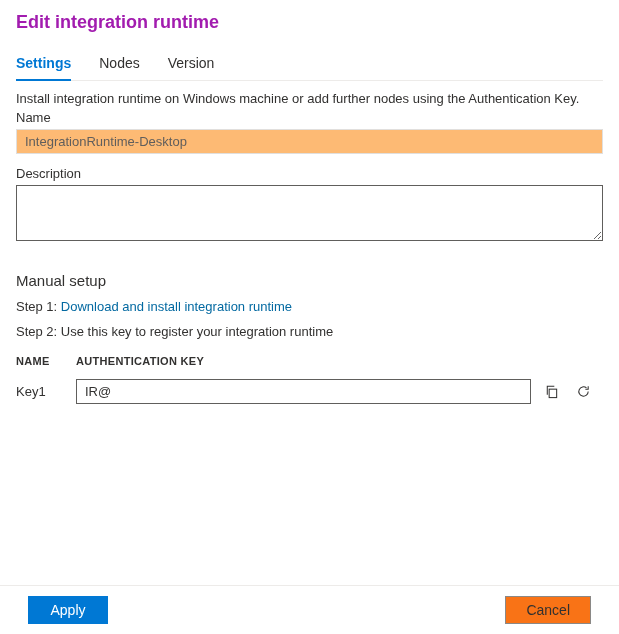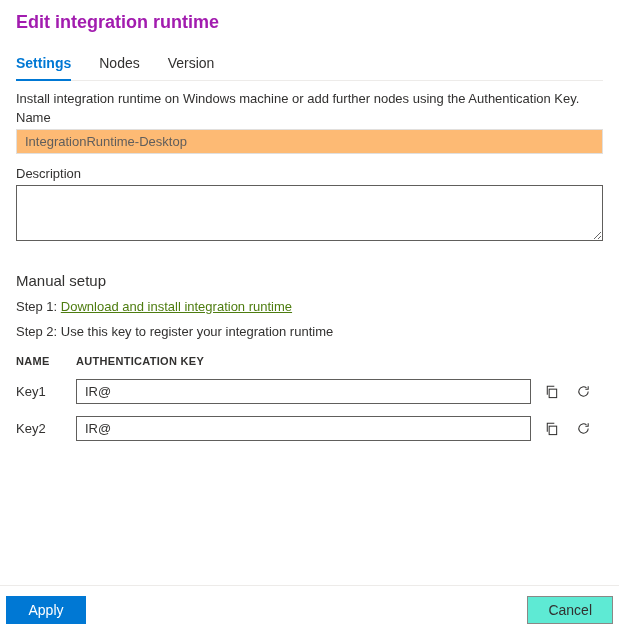--- a/index.html
+++ b/index.html
@@ -69,21 +69,21 @@
       min-height: 40px;
     }
     .field-block { margin-bottom: 12px; }
     .section-heading {
       font-size: 15px;
       font-weight: 400;
       margin: 28px 0 10px 0;
       color: #323130;
     }
     .step-line { margin: 6px 0 10px 0; font-size: 13px; }
-    .link { color: #4d7c0f; cursor: pointer; text-decoration: underline; }
+    .link { color: #0369a1; cursor: pointer; }
     .key-table { width: 100%; border-collapse: collapse; }
     .key-table th {
       text-align: left;
       font-size: 11px;
       font-weight: 600;
       letter-spacing: 0.3px;
       padding: 6px 8px 6px 0;
       color: #323130;
     }
     .key-table td {
@@ -107,31 +107,31 @@
       align-items: center;
       justify-content: center;
       width: 24px; height: 24px;
       cursor: pointer;
       color: #323130;
     }
     .footer {
       position: absolute;
       left: 0; right: 0; bottom: 0;
       border-top: 1px solid #edebe9;
-      padding: 10px 6px;
+      padding: 10px 28px;
       display: flex;
       justify-content: space-between;
       align-items: center;
     }
     .btn {
       font-family: inherit;
       font-size: 14px;
       padding: 5px 20px;
       border: 1px solid #8a8886;
-      background: #5eead4;
+      background: #f97316;
       color: #323130;
       cursor: pointer;
       min-width: 80px;
     }
     .btn.primary {
       background: #0078d4;
       border-color: #0078d4;
       color: #fff;
     }
   </style>
@@ -193,42 +193,20 @@
         </td>
         <td class="icon-cell">
           <span class="icon-btn">
             <svg width="15" height="15" viewBox="0 0 16 16" fill="none" stroke="currentColor" stroke-width="1.1">
               <path d="M13 8a5 5 0 1 1-1.8-3.85"></path>
               <path d="M13 2.5 V5.5 H10"></path>
             </svg>
           </span>
         </td>
       </tr>
-      <tr>
-        <td class="key-name">Key2</td>
-        <td class="key-input-cell">
-          <input type="text" class="key-input" value="IR@" style="">
-        </td>
-        <td class="icon-cell">
-          <span class="icon-btn">
-            <svg width="15" height="15" viewBox="0 0 16 16" fill="none" stroke="currentColor" stroke-width="1.1">
-              <rect x="5.5" y="5.5" width="8" height="9"></rect>
-              <path d="M3.5 11.5 V2.5 H11"></path>
-            </svg>
-          </span>
-        </td>
-        <td class="icon-cell">
-          <span class="icon-btn">
-            <svg width="15" height="15" viewBox="0 0 16 16" fill="none" stroke="currentColor" stroke-width="1.1">
-              <path d="M13 8a5 5 0 1 1-1.8-3.85"></path>
-              <path d="M13 2.5 V5.5 H10"></path>
-            </svg>
-          </span>
-        </td>
-      </tr>
     </tbody>
   </table>
 
 </div>
 
 <div class="footer">
   <button class="btn primary">Apply</button>
   <button class="btn">Cancel</button>
 </div>
 

